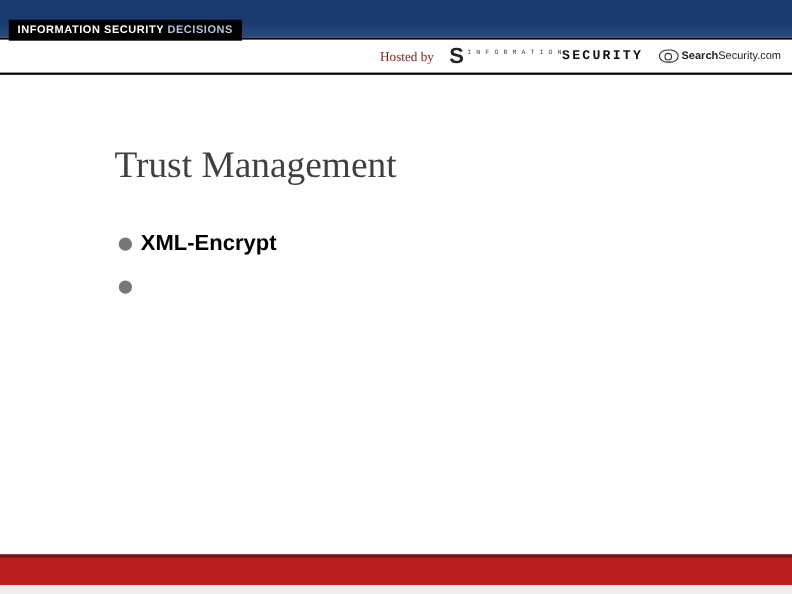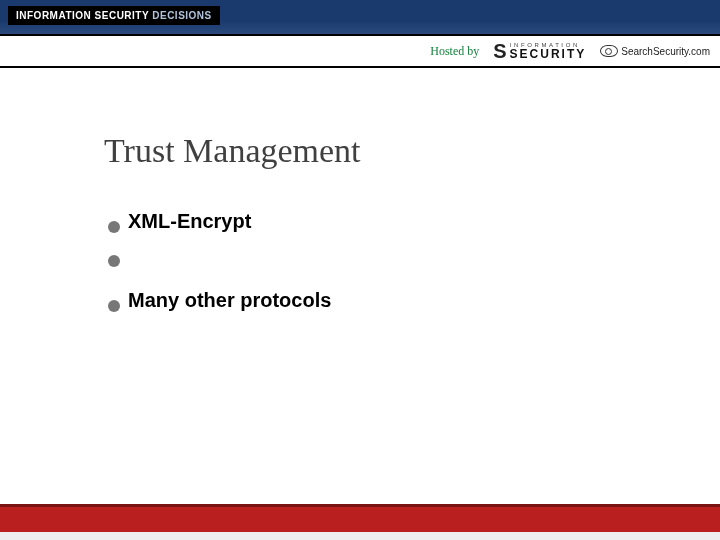--- a/index.html
+++ b/index.html
@@ -10,21 +10,21 @@
     font-family: Verdana, Geneva, sans-serif;
     position: relative;
     overflow: hidden;
   }
   .top-blue-bar {
     width: 100%;
     height: 34px;
     background: linear-gradient(to bottom, #1a3a6e 0%, #1a3a6e 60%, #2a4a7e 100%);
     position: relative;
     padding-left: 8px;
-    padding-top: 5px;
+    padding-top: 17px;
   }
   .isd-badge {
     display: inline-block;
     background: #000;
     color: #fff;
     font-size: 10px;
     font-weight: bold;
     letter-spacing: 0.5px;
     padding: 4px 8px 4px 8px;
     font-family: Arial, sans-serif;
@@ -43,42 +43,42 @@
     display: flex;
     align-items: center;
     justify-content: flex-end;
     padding-right: 10px;
     gap: 14px;
     border-bottom: 2px solid #000;
   }
   .hosted-by {
     font-family: Georgia, 'Times New Roman', serif;
     font-size: 12px;
-    color: #15803d;
+    color: #7f1d1d;
   }
   .logo-security {
     display: flex;
     align-items: center;
     gap: 3px;
   }
   .logo-security .s-mark {
     font-family: Arial, sans-serif;
     font-weight: 900;
     font-size: 20px;
     color: #222;
     line-height: 1;
   }
   .logo-security .s-text {
-    font-family: Liberation Sans, sans-serif;
+    font-family: Liberation Mono, monospace;
     font-size: 6px;
     letter-spacing: 0.5px;
     color: #444;
     line-height: 1;
     display: flex;
-    flex-direction: column;
+    flex-direction: row;
   }
   .logo-security .s-text .big {
     font-size: 12px;
     letter-spacing: 2px;
     font-weight: 700;
     color: #111;
   }
   .logo-ssec {
     display: flex;
     align-items: center;
@@ -102,39 +102,39 @@
     top: 2.5px;
     width: 7px;
     height: 7px;
     border-radius: 50%;
     border: 1.5px solid #333;
   }
   .logo-ssec .ss-text {
     font-size: 10px;
     color: #222;
   }
-  .logo-ssec .ss-text b { font-weight: 400; }
+  .logo-ssec .ss-text b { font-weight: 700; }
 
   .content {
     padding: 64px 0 0 104px;
   }
   .slide-title {
     font-family: Georgia, 'Times New Roman', serif;
     font-size: 34px;
     color: #404040;
     font-weight: 400;
     margin-bottom: 40px;
   }
   .bullets {
     list-style: none;
     padding-left: 4px;
   }
   .bullets li {
     display: flex;
-    align-items: flex-end;
+    align-items: center;
     gap: 8px;
     margin-bottom: 22px;
   }
   .bullet-dot {
     width: 12px;
     height: 12px;
     background: #777;
     border-radius: 50%;
     flex-shrink: 0;
   }
@@ -193,23 +193,19 @@
 <div class="content">
   <h1 class="slide-title">Trust Management</h1>
   <ul class="bullets">
     <li>
       <span class="bullet-dot"></span>
       <span class="bullet-text">XML-Encrypt</span>
     </li>
     <li>
       <span class="bullet-dot"></span>
     </li>
-    <li>
-      <span class="bullet-dot"></span>
-      <span class="bullet-text">Many other protocols</span>
-    </li>
   </ul>
 </div>
 
 <div class="footer">
   <div class="footer-red"></div>
   <div class="footer-shadow"></div>
 </div>
 
 </body></html>

